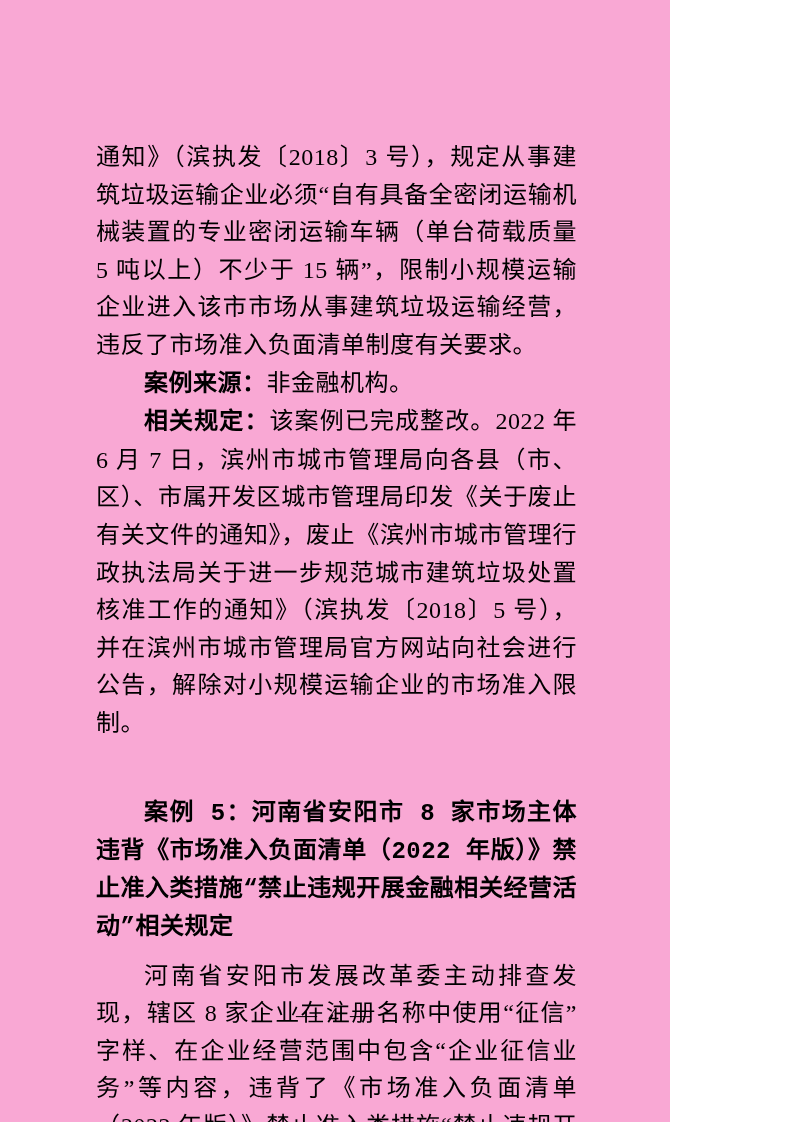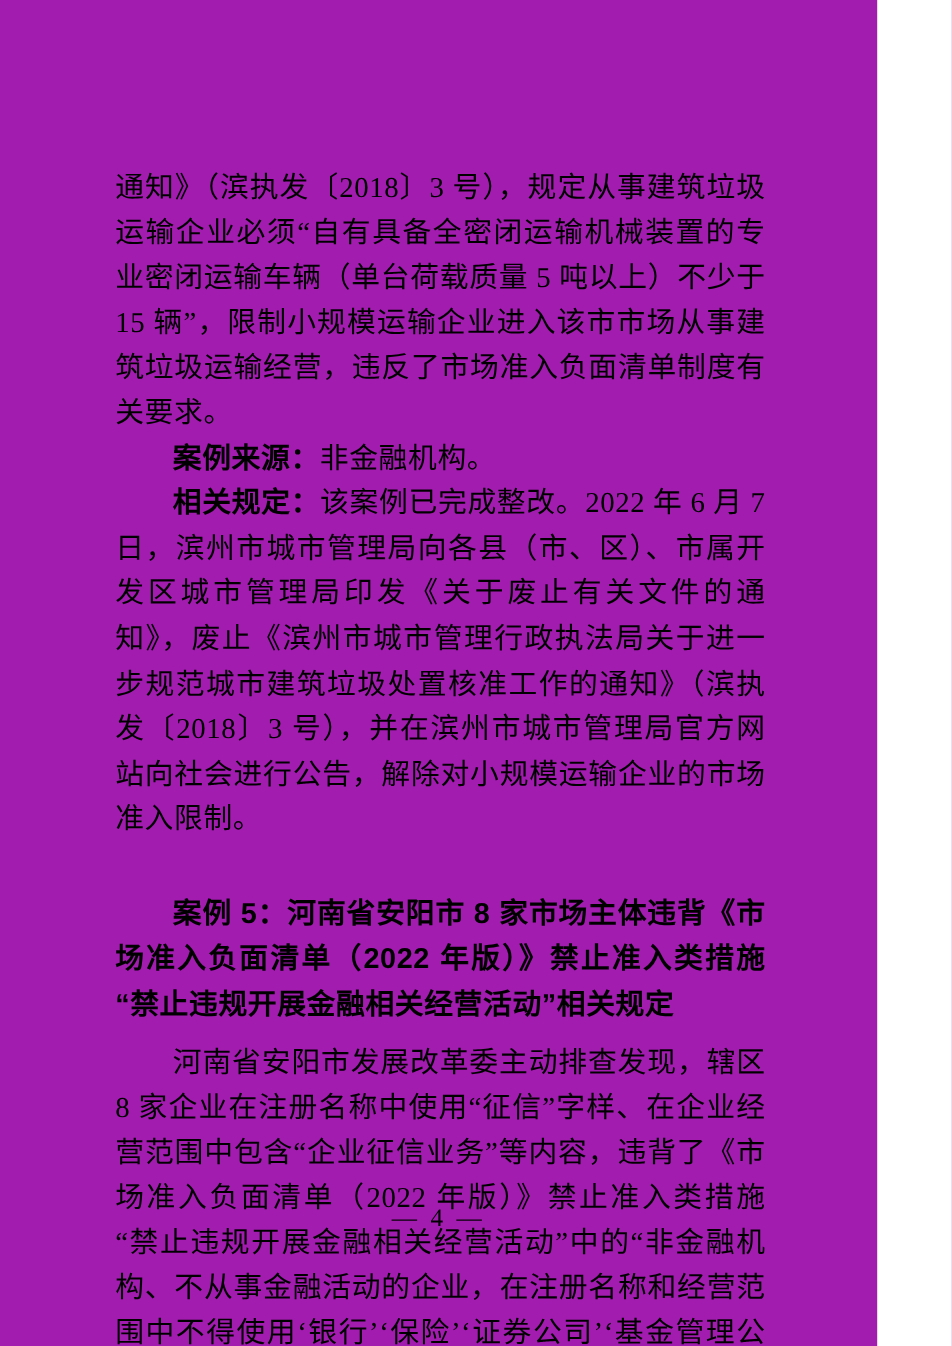--- a/index.html
+++ b/index.html
@@ -2,46 +2,46 @@
 <html lang="zh-CN"><head>
 <meta charset="utf-8">
 <style>
   html, body {
     margin: 0;
     padding: 0;
     background: #ffffff;
   }
   .page {
     position: relative;
-    width: 731px;
+    width: 670px;
     height: 1122px;
     box-sizing: border-box;
-    background: #a21caf;
+    background: #f9a8d4;
     color: #000000;
     padding: 139px 93px 0 96px;
     overflow: hidden;
     font-family: "Liberation Serif", "DejaVu Serif", serif;
   }
   p.body-para {
     margin: 0;
     font-size: 24px;
     line-height: 37.6px;
     text-align: justify;
     letter-spacing: 0.5px;
   }
   p.body-para.indent {
     text-indent: 2em;
   }
   .bold-label {
-    font-family: Liberation Serif, serif;
+    font-family: Liberation Mono, monospace;
     font-weight: bold;
   }
   h2.case-heading {
-    margin: 40px 0 11px 0;
-    font-family: Liberation Sans, sans-serif;
+    margin: 52px 0 11px 0;
+    font-family: Liberation Mono, monospace;
     font-weight: bold;
     font-size: 24px;
     line-height: 38px;
     text-align: justify;
     text-indent: 2em;
     letter-spacing: 0.5px;
   }
   .page-footer {
     position: absolute;
     top: 1002px;
@@ -56,21 +56,21 @@
 </style>
 </head>
 <body>
 
 <div class="page">
 
   <p class="body-para">通知》（滨执发〔2018〕3 号），规定从事建筑垃圾运输企业必须“自有具备全密闭运输机械装置的专业密闭运输车辆（单台荷载质量 5 吨以上）不少于 15 辆”，限制小规模运输企业进入该市市场从事建筑垃圾运输经营，违反了市场准入负面清单制度有关要求。</p>
 
   <p class="body-para indent"><span class="bold-label">案例来源：</span><span>非金融机构。</span></p>
 
-  <p class="body-para indent"><span class="bold-label">相关规定：</span><span>该案例已完成整改。2022 年 6 月 7 日，滨州市城市管理局向各县（市、区）、市属开发区城市管理局印发《关于废止有关文件的通知》，废止《滨州市城市管理行政执法局关于进一步规范城市建筑垃圾处置核准工作的通知》（滨执发〔2018〕3 号），并在滨州市城市管理局官方网站向社会进行公告，解除对小规模运输企业的市场准入限制。</span></p>
+  <p class="body-para indent"><span class="bold-label">相关规定：</span><span>该案例已完成整改。2022 年 6 月 7 日，滨州市城市管理局向各县（市、区）、市属开发区城市管理局印发《关于废止有关文件的通知》，废止《滨州市城市管理行政执法局关于进一步规范城市建筑垃圾处置核准工作的通知》（滨执发〔2018〕5 号），并在滨州市城市管理局官方网站向社会进行公告，解除对小规模运输企业的市场准入限制。</span></p>
 
   <h2 class="case-heading">案例 5：河南省安阳市 8 家市场主体违背《市场准入负面清单（2022 年版）》禁止准入类措施“禁止违规开展金融相关经营活动”相关规定</h2>
 
   <p class="body-para indent">河南省安阳市发展改革委主动排查发现，辖区 8 家企业在注册名称中使用“征信”字样、在企业经营范围中包含“企业征信业务”等内容，违背了《市场准入负面清单（2022 年版）》禁止准入类措施“禁止违规开展金融相关经营活动”中的“非金融机构、不从事金融活动的企业，在注册名称和经营范围中不得使用‘银行’‘保险’‘证券公司’‘基金管理公司’‘融资担保’‘征信’‘交易所’……等与金</p>
 
   <div class="page-footer">— 4 —</div>
 
 </div>
 
 </body></html>

